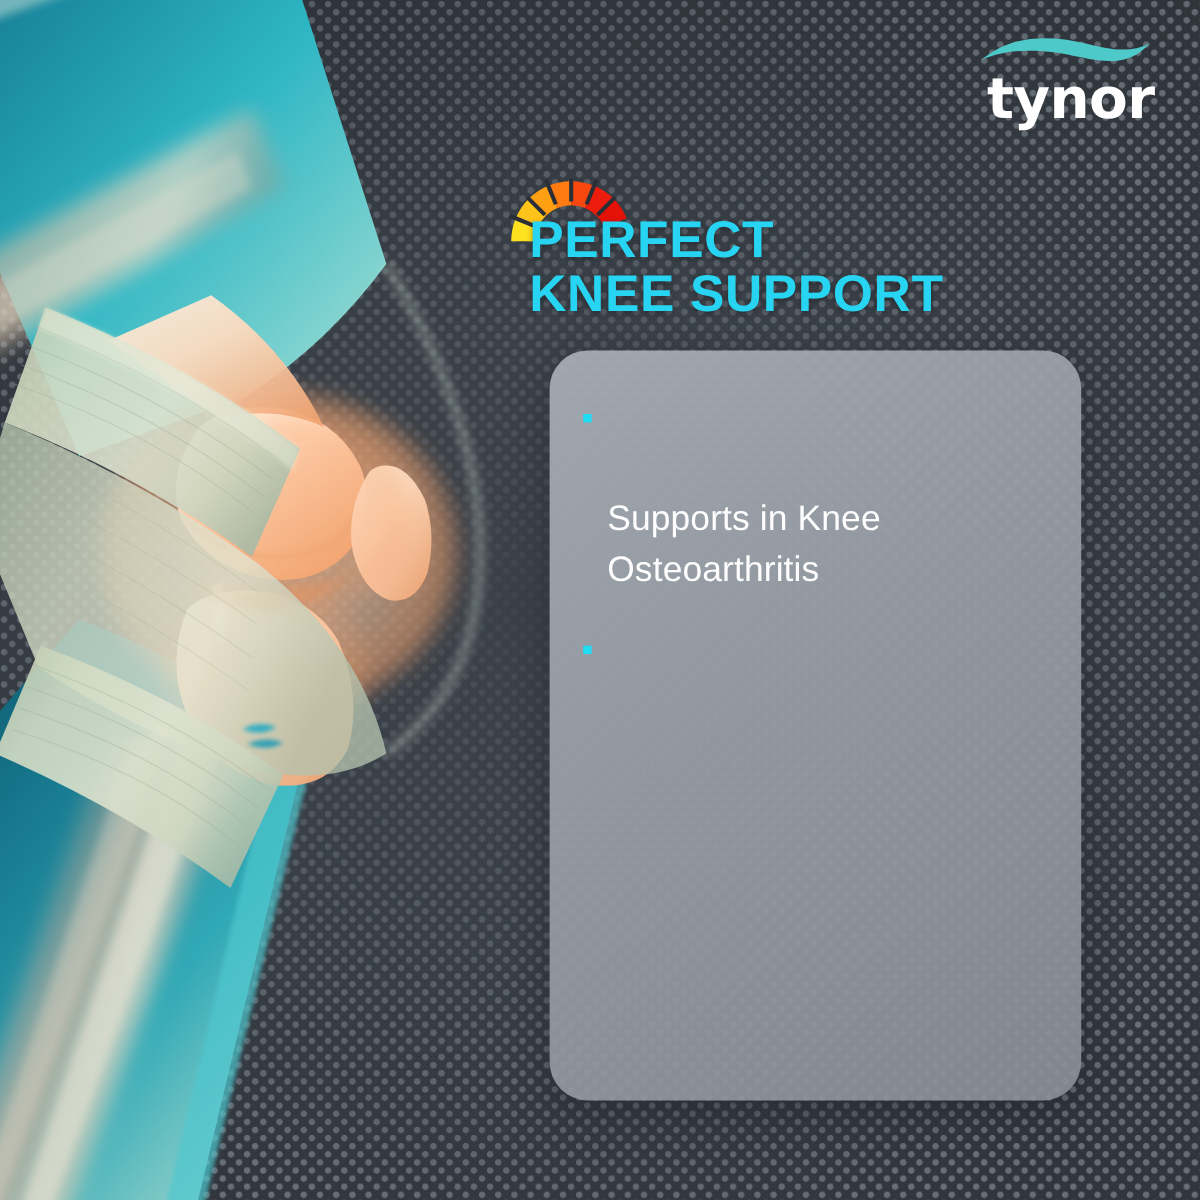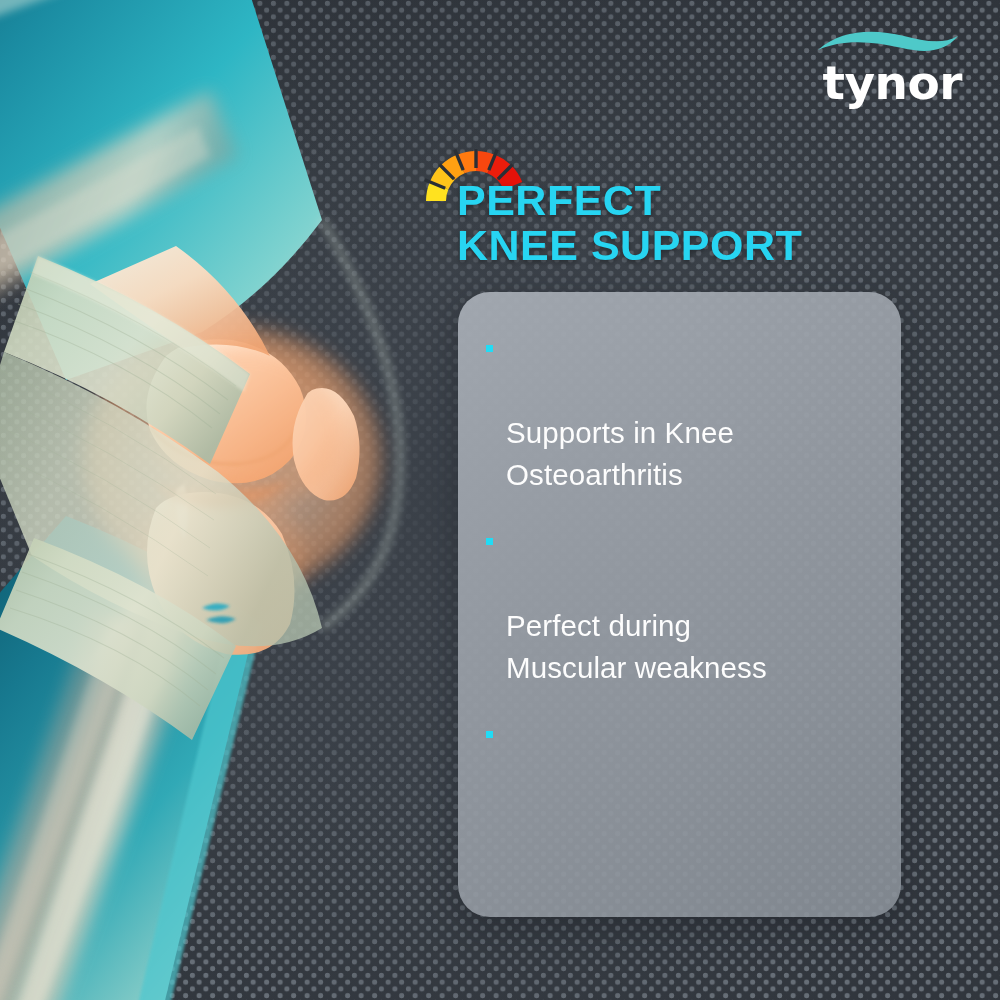--- a/index.html
+++ b/index.html
@@ -74,21 +74,21 @@
     font-size:47px;
     letter-spacing:-0.5px;
     color:#ffffff;
     line-height:1;
   }
 
   
   #title-block { position:absolute; left:413px; top:140px; width:520px; }
   #gauge { position:absolute; left:8px; top:3px; width:110px; height:62px; }
   #headline {
-    position:absolute; left:44px; top:38px;
+    position:absolute; left:28px; top:38px;
     font-family:"Liberation Sans", sans-serif;
     font-weight:700;
     font-size:43px;
     line-height:45px;
     letter-spacing:0.5px;
     color:#27d5f2;
     text-shadow:0 2px 5px rgba(0,0,0,0.35);
     white-space:pre-line;
   }
 
@@ -325,24 +325,19 @@
 
   <div id="feature-card">
     <ul id="feature-list">
       <li>
         <span class="bullet"></span>
         <span>Supports in Knee
 Osteoarthritis</span>
       </li>
       <li>
         <span class="bullet"></span>
-        <span>Perfect during
-Muscular weakness</span>
-      </li>
-      <li>
-        <span class="bullet"></span>
         
       </li>
 
     </ul>
   </div>
 
 </div>
 
 </body></html>

